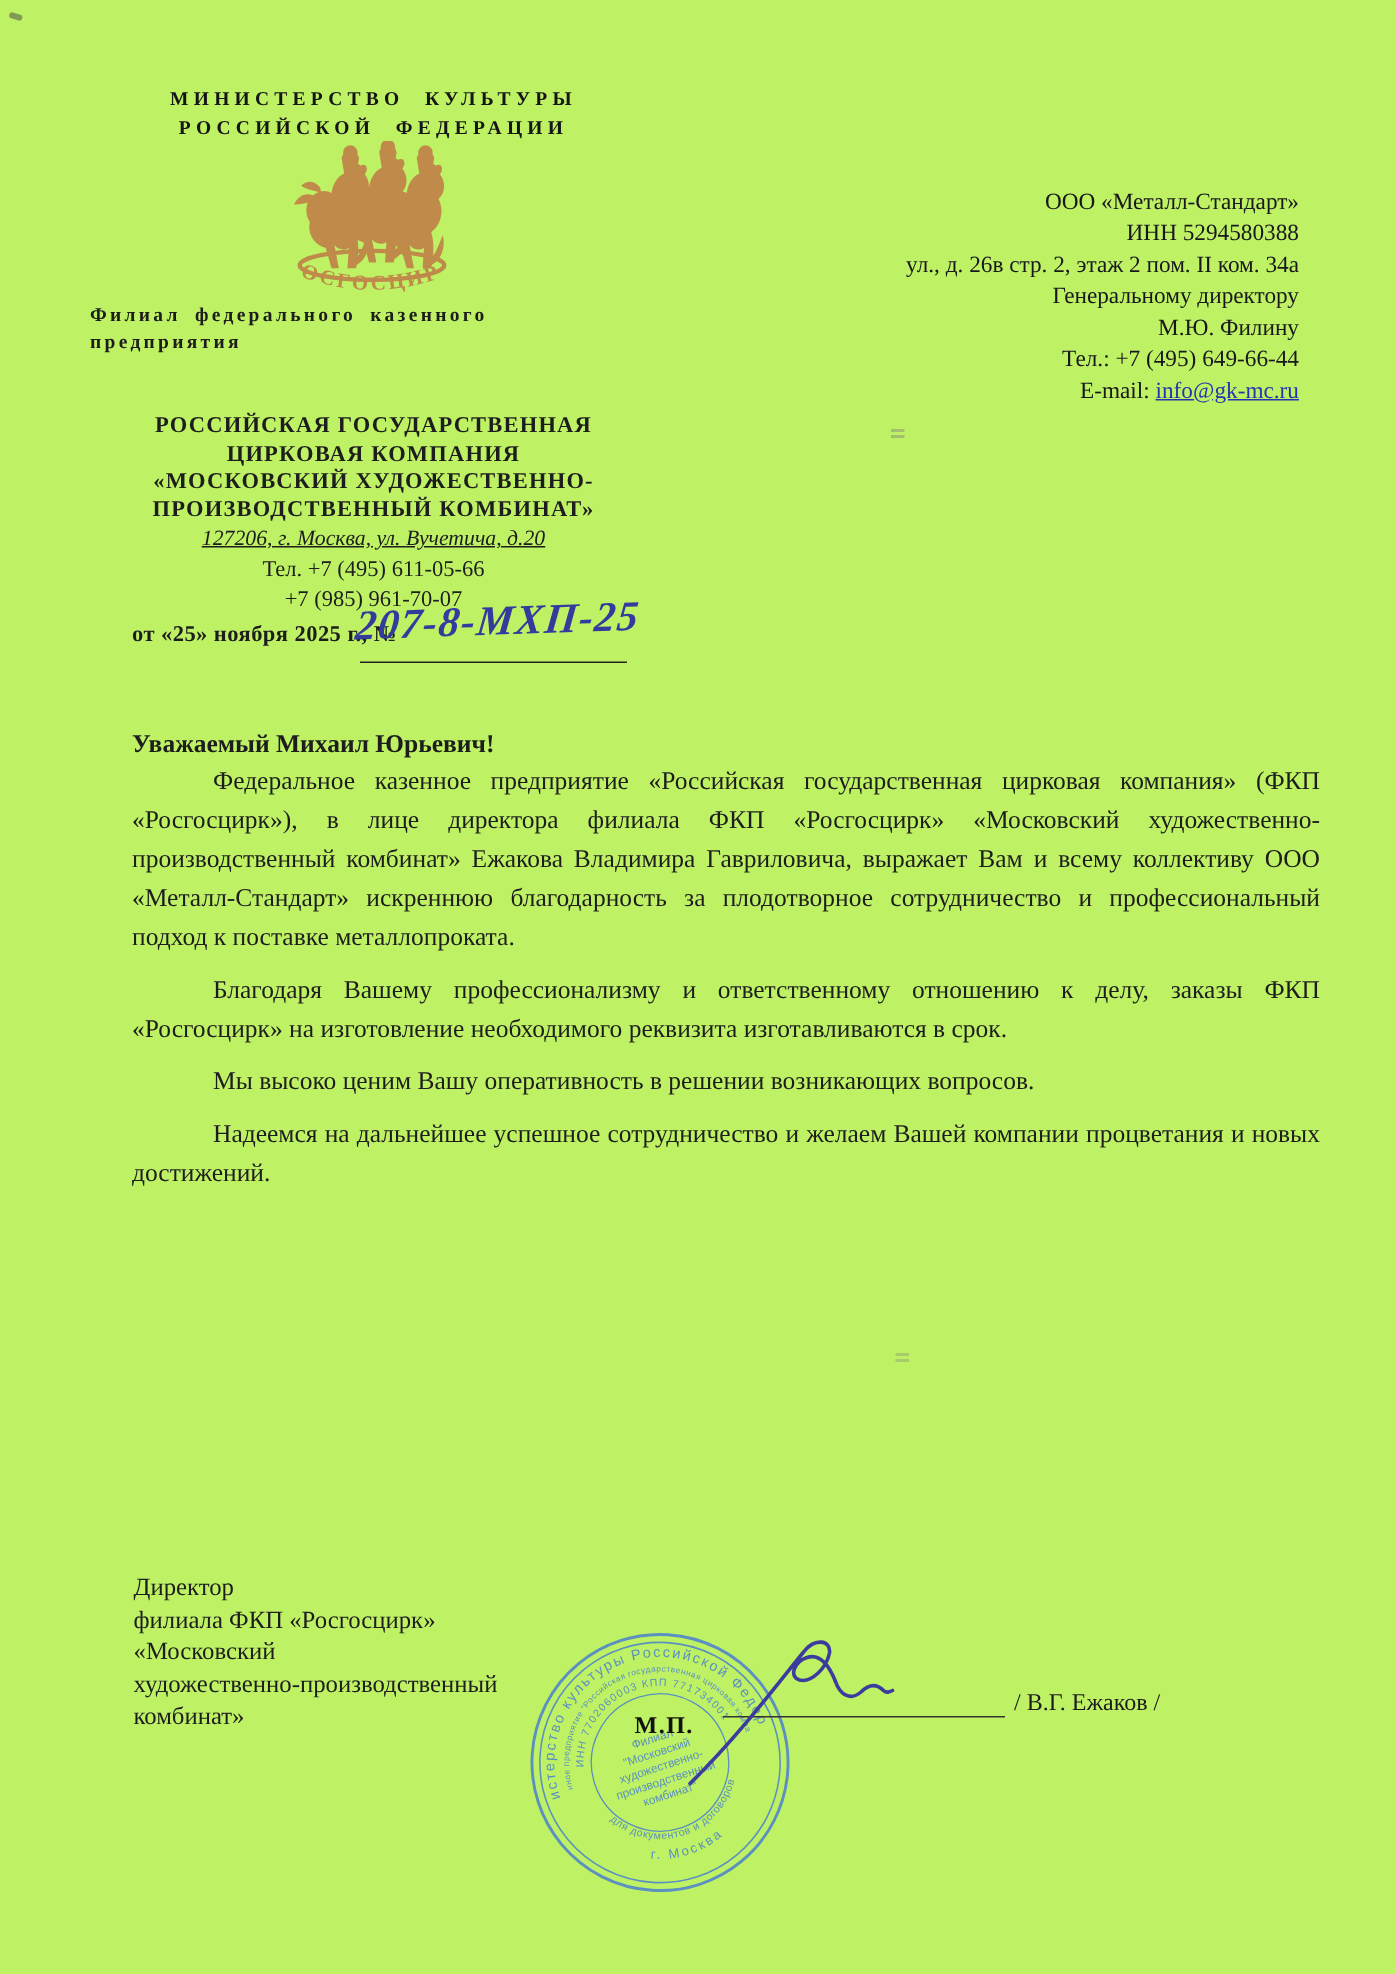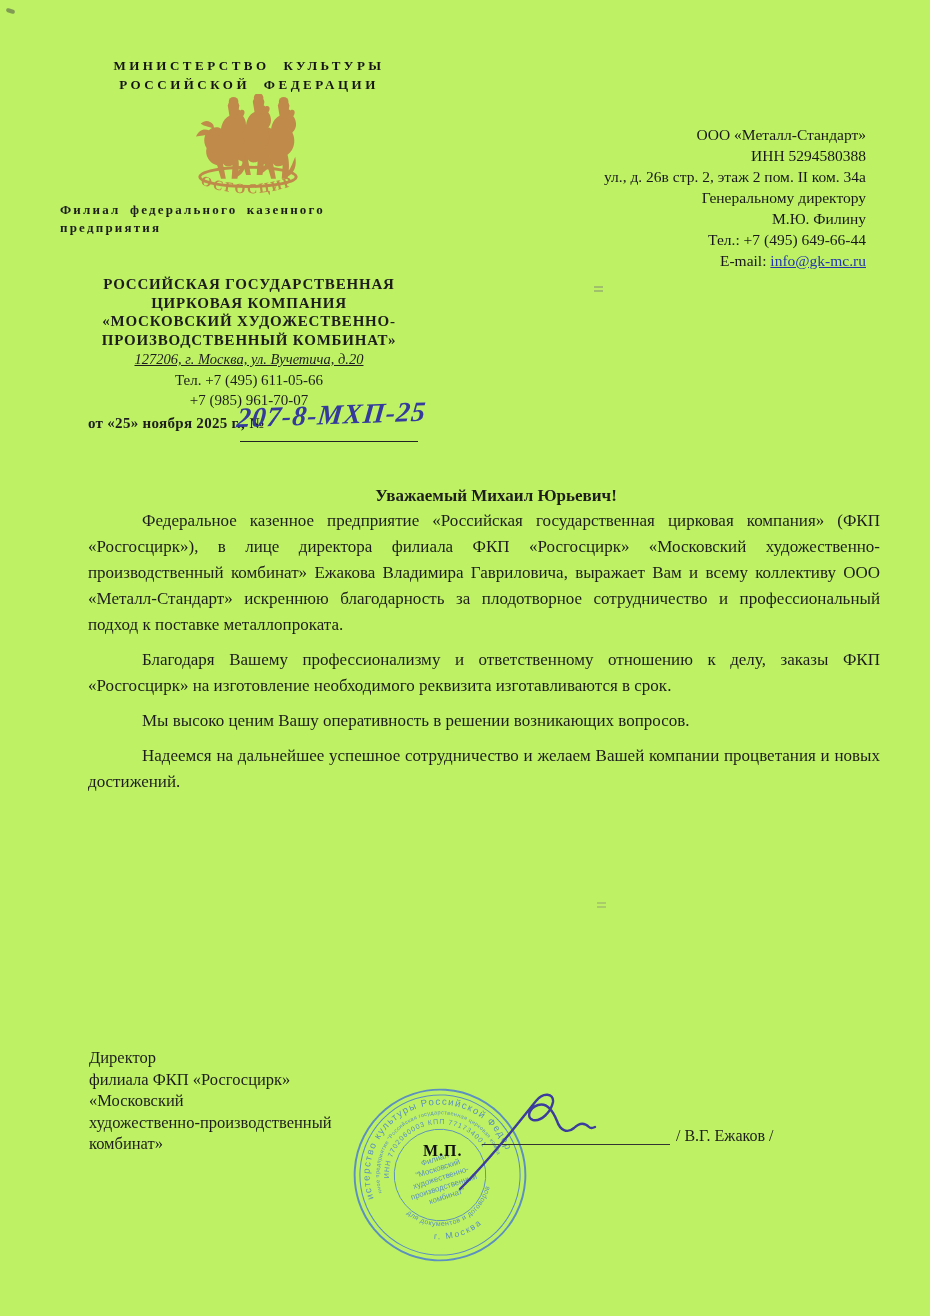--- a/index.html
+++ b/index.html
@@ -55,21 +55,21 @@
   }
   .ref-underline{left:240px;top:441px;width:178px;border-top:1.6px solid #222;height:0;}
 
   .recipient{
     left:500px;top:124px;width:366px;
     text-align:right;
     font-size:15.5px;line-height:21px;color:#18181c;
   }
   .recipient a{color:#2436ae;text-decoration:underline;}
 
-  .salutation{left:100px;top:486px;width:792px;text-align:center;font-weight:bold;font-size:17px;}
+  .salutation{left:88px;top:486px;width:792px;text-align:left;font-weight:bold;font-size:17px;}
 
   .body-text{left:88px;top:508px;width:792px;font-size:17px;line-height:26px;text-align:justify;}
   .body-text p{margin:0 0 9px 0;text-indent:54px;}
 
   .sign-block{left:89px;top:1047px;font-size:16.5px;line-height:21.5px;}
 
   .stamp-svg{left:352px;top:1087px;opacity:.88;}
   .mp{left:423px;top:1142px;font-size:16px;font-weight:bold;letter-spacing:1px;color:#111;z-index:3;}
   .sig-line{left:482px;top:1144px;width:188px;border-top:1.5px solid #333;height:0;z-index:2;}
   .sig-name{left:676px;top:1127px;font-size:16px;z-index:2;white-space:nowrap;}

